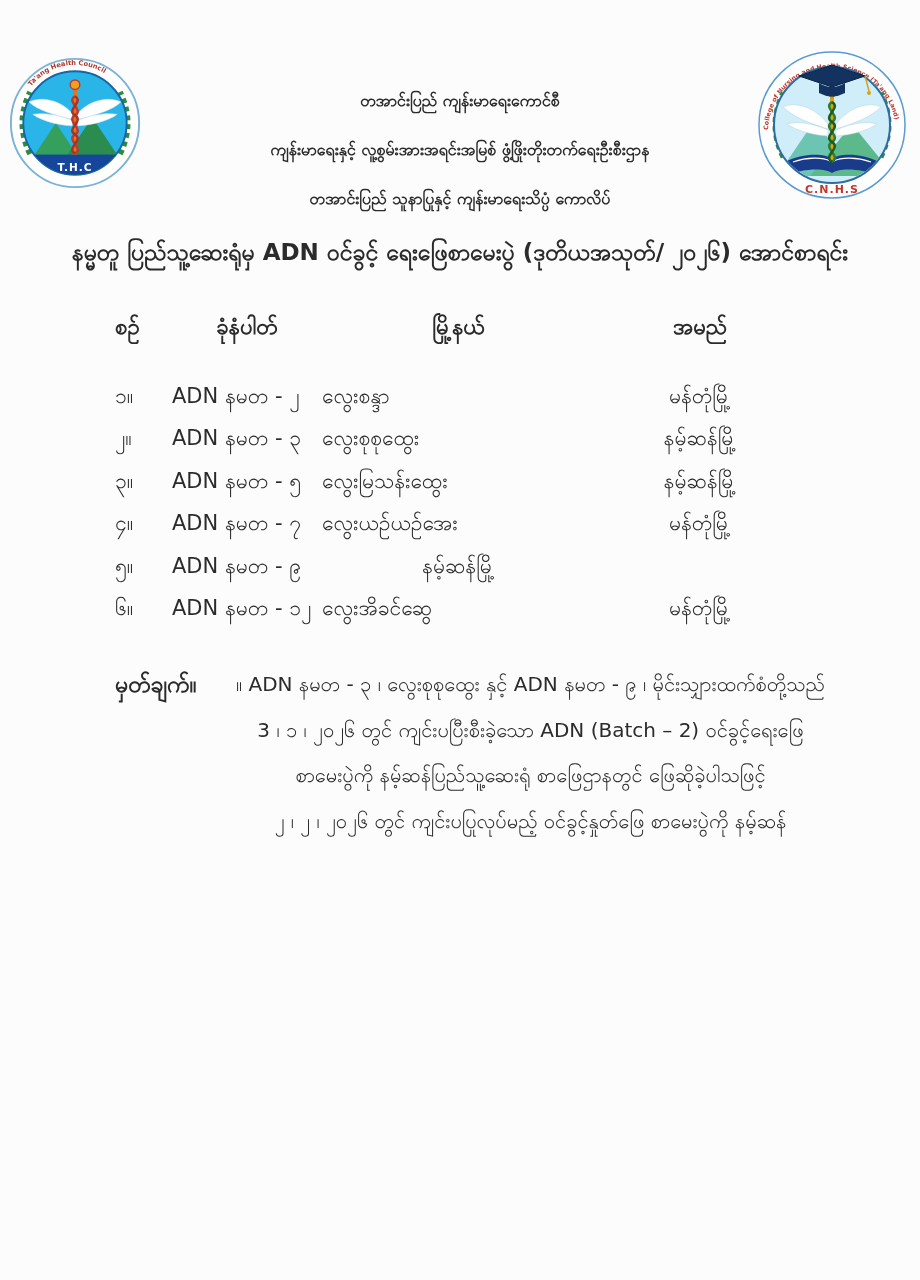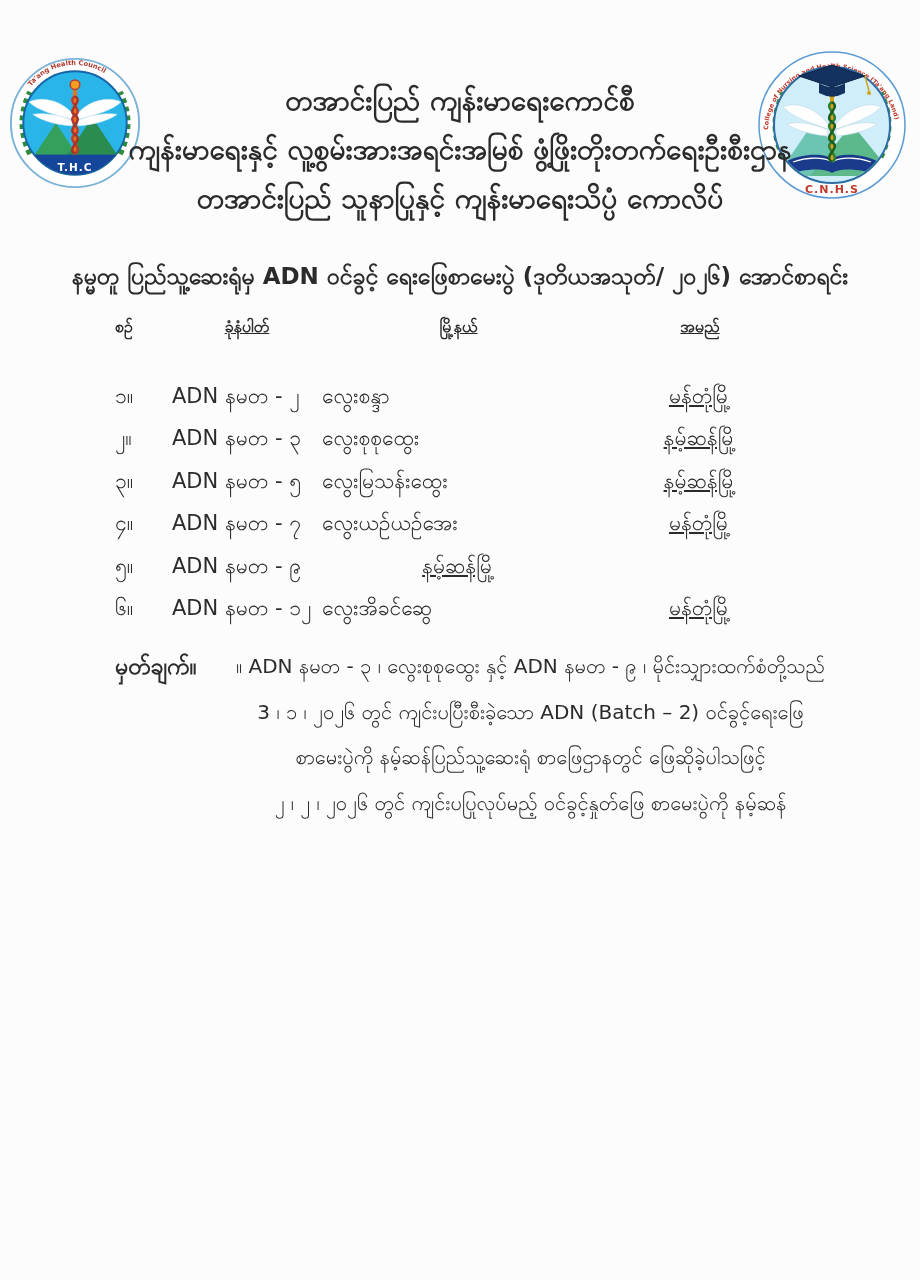--- a/index.html
+++ b/index.html
@@ -8,36 +8,36 @@
     background:#fcfcfc;color:#2b2b2b;
     font-family:"DejaVu Sans",sans-serif;overflow:hidden;
   }
   .logo{position:absolute;}
   .logo-left{left:8px;top:56px;width:134px;height:134px;}
   .logo-right{left:757px;top:50px;width:150px;height:150px;}
   svg text{font-family:"DejaVu Sans",sans-serif;}
 
   .org-titles{
     position:absolute;top:76px;left:120px;right:120px;
-    text-align:center;font-weight:700;font-size:28px;line-height:49px;
+    text-align:center;font-weight:700;font-size:16px;line-height:49px;
   }
   .subtitle{
-    position:absolute;top:256px;left:40px;right:40px;
+    position:absolute;top:232px;left:40px;right:40px;
     text-align:center;font-weight:700;font-size:23px;line-height:40px;
   }
   .result-table{position:absolute;top:308px;left:115px;width:715px;}
   .thead,.trow{
     display:grid;grid-template-columns:57px 150px 273px 210px;
     align-items:center;
   }
-  .thead{font-weight:700;font-size:16px;height:40px;margin-bottom:28px;}
+  .thead{font-weight:700;font-size:22px;height:40px;margin-bottom:28px;}
   .trow{font-size:21px;height:42.5px;}
-  .cell-center{text-align:center;text-decoration:underline;}
+  .cell-center{text-align:center;}
   .note{
-    position:absolute;top:644px;left:115px;width:710px;
+    position:absolute;top:662px;left:115px;width:710px;
     display:flex;align-items:flex-start;gap:8px;
   }
   .note-label{font-weight:700;font-size:23px;width:113px;flex-shrink:0;line-height:45px;}
   .note-text{font-size:20px;line-height:45.5px;width:592px;text-align:center;}
 </style>
 </head>
 <body>
 
 <div class="page">
 

